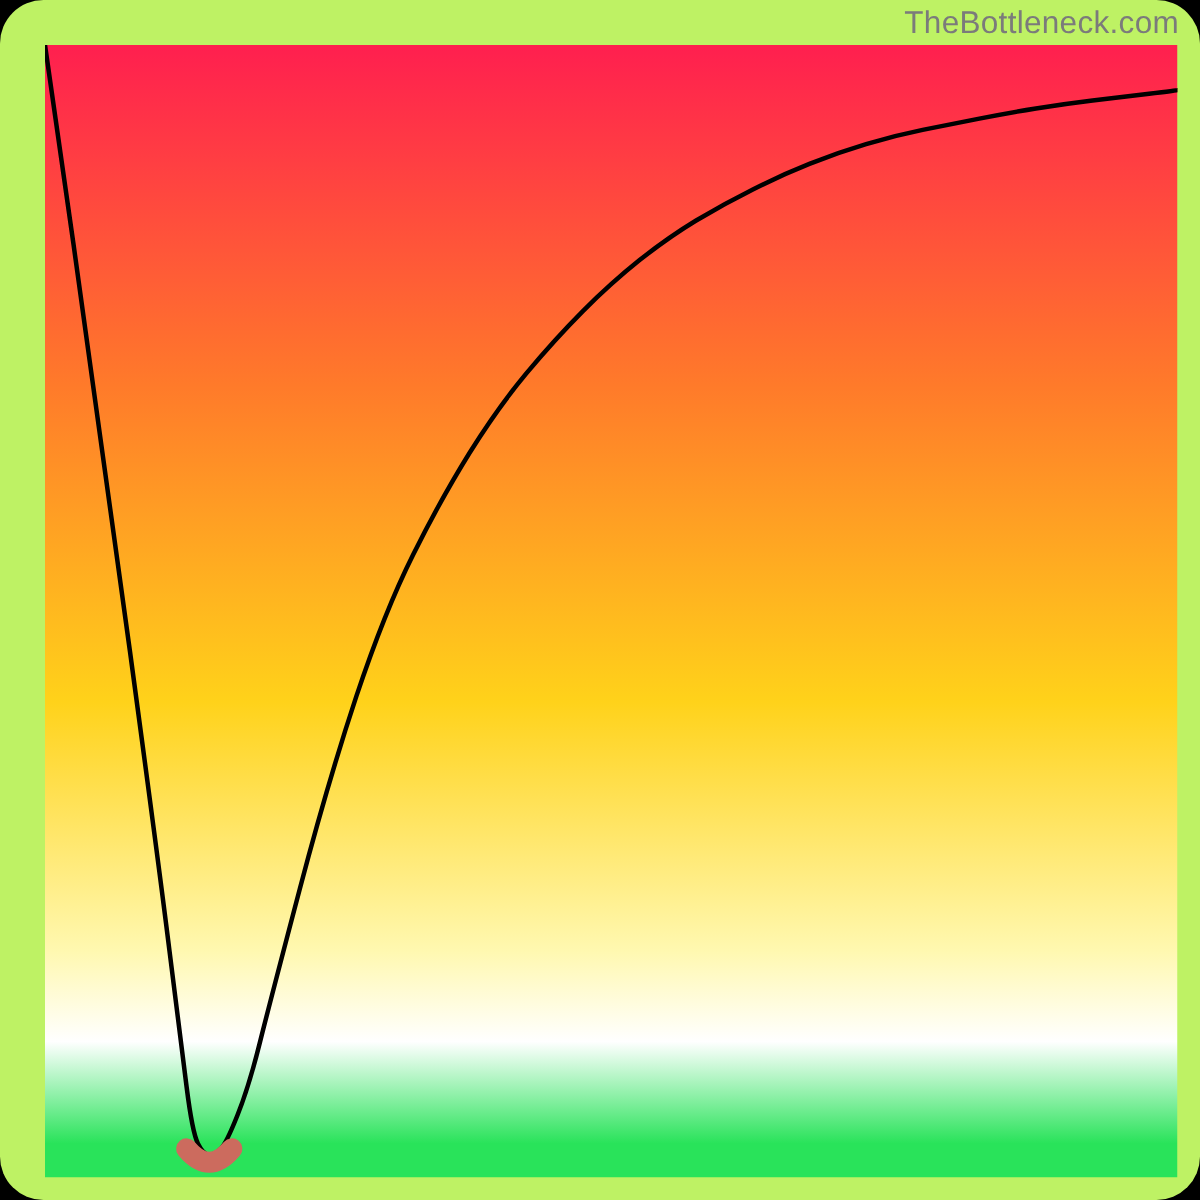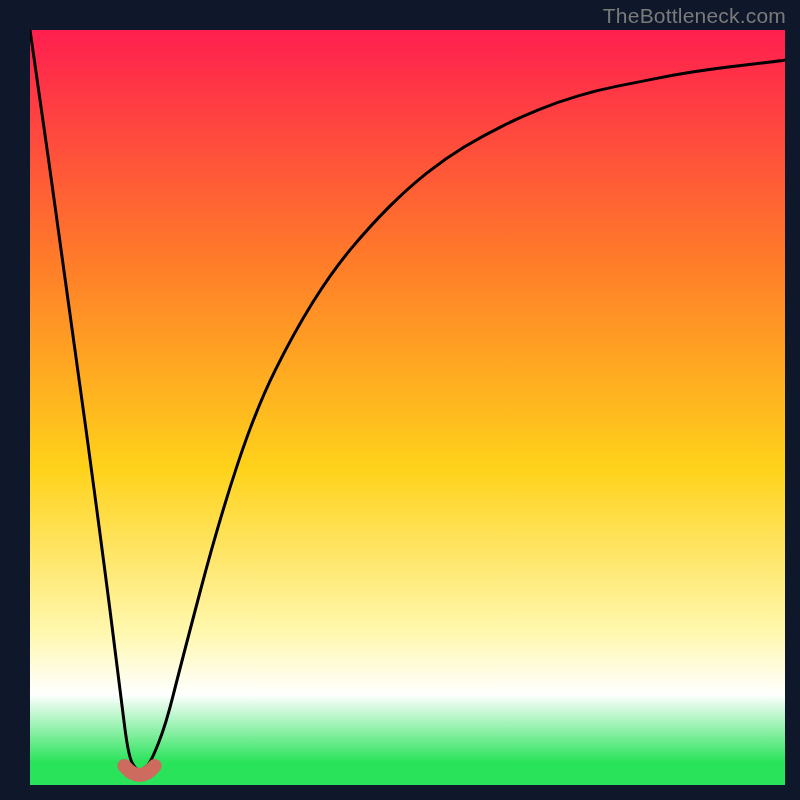--- a/index.html
+++ b/index.html
@@ -7,21 +7,22 @@
     padding: 0;
     width: 800px;
     height: 800px;
     background: #000;
     overflow: hidden;
   }
   .stage {
     position: relative;
     width: 800px;
     height: 800px;
-    background: #0f172a;
+    background: #bef264;
+    border-radius: 29px;
   }
   .plot-area {
     position: absolute;
     left: 30px;
     top: 30px;
     width: 755px;
     height: 755px;
   }
   .gradient-bg {
     position: absolute;

